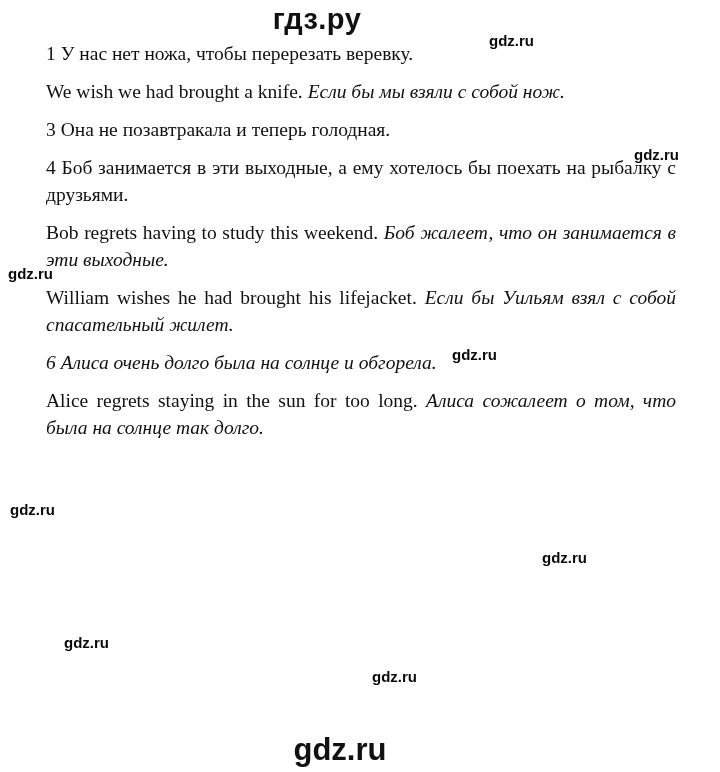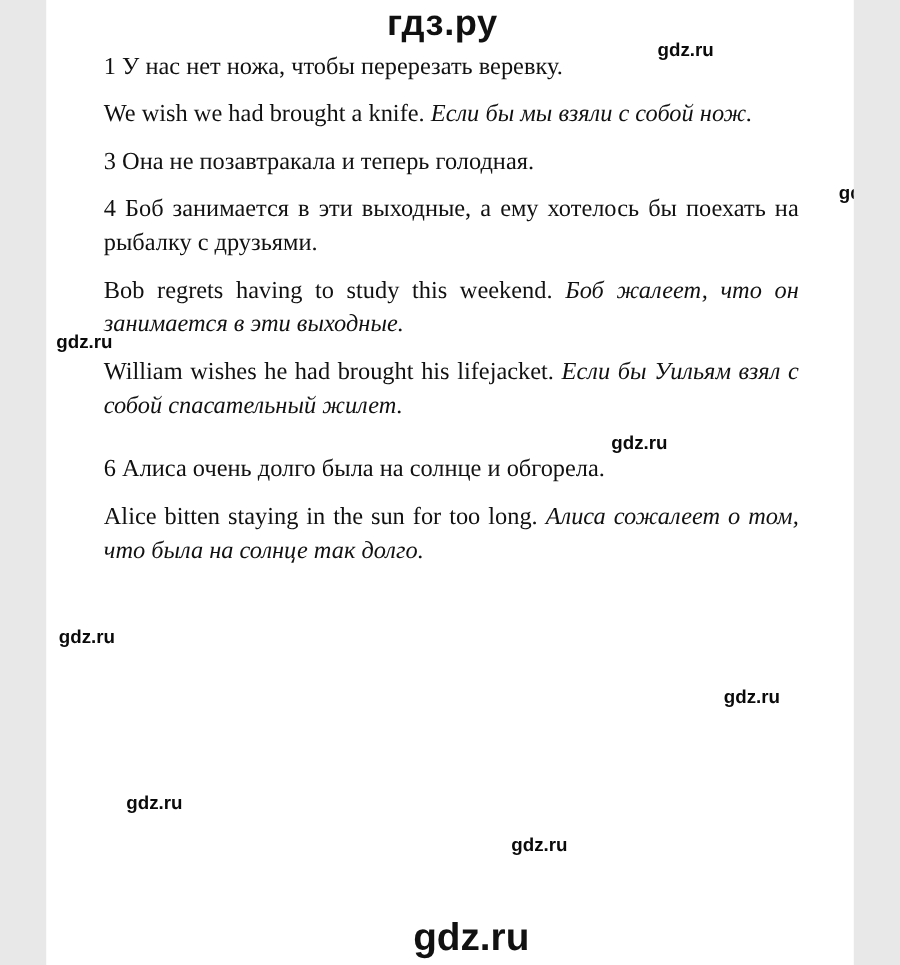--- a/index.html
+++ b/index.html
@@ -1,18 +1,18 @@
 <!DOCTYPE html>
 <html><head>
 <meta charset="utf-8">
 <style>
   html, body { margin: 0; padding: 0; background: #e8e8e8; }
   .page {
     position: relative;
-    width: 646px;
+    width: 720px;
     height: 772px;
     margin: 0 auto;
     background: #ffffff;
     color: #111111;
     overflow: hidden;
     font-family: "Liberation Serif", serif;
   }
   .site-title {
     margin: 0;
     padding-top: 2px;
@@ -27,21 +27,21 @@
   .content {
     padding: 4px 44px 0 46px; 
   }
   .q, .a {
     margin: 0 0 11px 0;
     font-size: 19.5px;
     line-height: 27px;
     text-align: justify;
   }
   .a .tr { font-style: italic; }
-  .gap-top .q { margin-top: 24px; }
+  .gap-top .q { margin-top: 11px; font-style: italic; }
   .wm {
     position: absolute;
     font-family: "Liberation Sans", sans-serif;
     font-weight: bold;
     font-size: 15px;
     line-height: 15px;
     color: #0a0a0a;
     white-space: nowrap;
   }
   .wm1 { left: 489px; top: 33px; }
@@ -89,21 +89,21 @@
       <p class="q">4 Боб занимается в эти выходные, а ему хотелось бы поехать на рыбалку с друзьями.</p>
       <p class="a"><span class="en">Bob regrets having to study this weekend.</span> <span class="tr">Боб жалеет, что он занимается в эти выходные.</span></p>
     </div>
 
     <div class="item">
       <p class="a"><span class="en">William wishes he had brought his lifejacket.</span> <span class="tr">Если бы Уильям взял с собой спасательный жилет.</span></p>
     </div>
 
     <div class="item gap-top">
       <p class="q">6 Алиса очень долго была на солнце и обгорела.</p>
-      <p class="a"><span class="en">Alice bitten staying in the sun for too long.</span> <span class="tr">Алиса сожалеет о том, что была на солнце так долго.</span></p>
+      <p class="a"><span class="en">Alice regrets staying in the sun for too long.</span> <span class="tr">Алиса сожалеет о том, что была на солнце так долго.</span></p>
     </div>
 
   </div>
 
   <span class="wm wm1">gdz.ru</span>
   <span class="wm wm2">gdz.ru</span>
   <span class="wm wm3">gdz.ru</span>
   <span class="wm wm4">gdz.ru</span>
   <span class="wm wm5">gdz.ru</span>
   <span class="wm wm6">gdz.ru</span>

